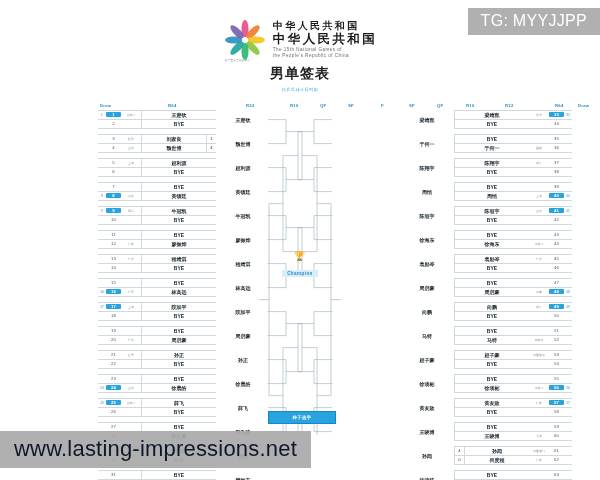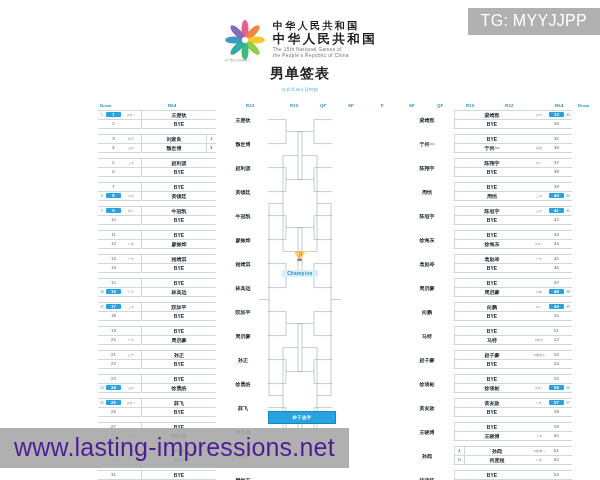--- a/index.html
+++ b/index.html
@@ -64,21 +64,21 @@
   .trophy{font-size:9px;color:#d4a017;line-height:9px;}
   .champ-lbl{margin-top:2px;display:inline-block;font-size:4.6px;font-weight:bold;color:#2f8fc0;background:#d7eefb;padding:1px 5px;letter-spacing:.4px;}
 
   
   .legend{position:absolute;left:268px;top:411px;width:66px;height:11px;background:#29a3df;border:1px solid #1787c4;
           display:flex;align-items:center;justify-content:center;}
   .legend span{font-size:4.4px;color:#ffffff;font-weight:bold;letter-spacing:.4px;}
 
   
   .wm{position:absolute;left:0;bottom:12px;background:rgba(170,170,170,.93);padding:5px 14px 6px 14px;}
-  .wm span{font-size:25px;color:#4c1d95;letter-spacing:.2px;font-family:"Liberation Sans",sans-serif;}
+  .wm span{font-size:22px;color:#0f172a;letter-spacing:.2px;font-family:"Liberation Sans",sans-serif;}
   .tg{position:absolute;right:0;top:8px;background:rgba(170,170,170,.93);padding:4px 13px 5px 13px;}
   .tg span{font-size:16px;color:#ffffff;letter-spacing:.3px;}
 </style>
 </head>
 <body>
 
 <div id="sheet">
 
   <div class="header">
     <div class="logo-row">

